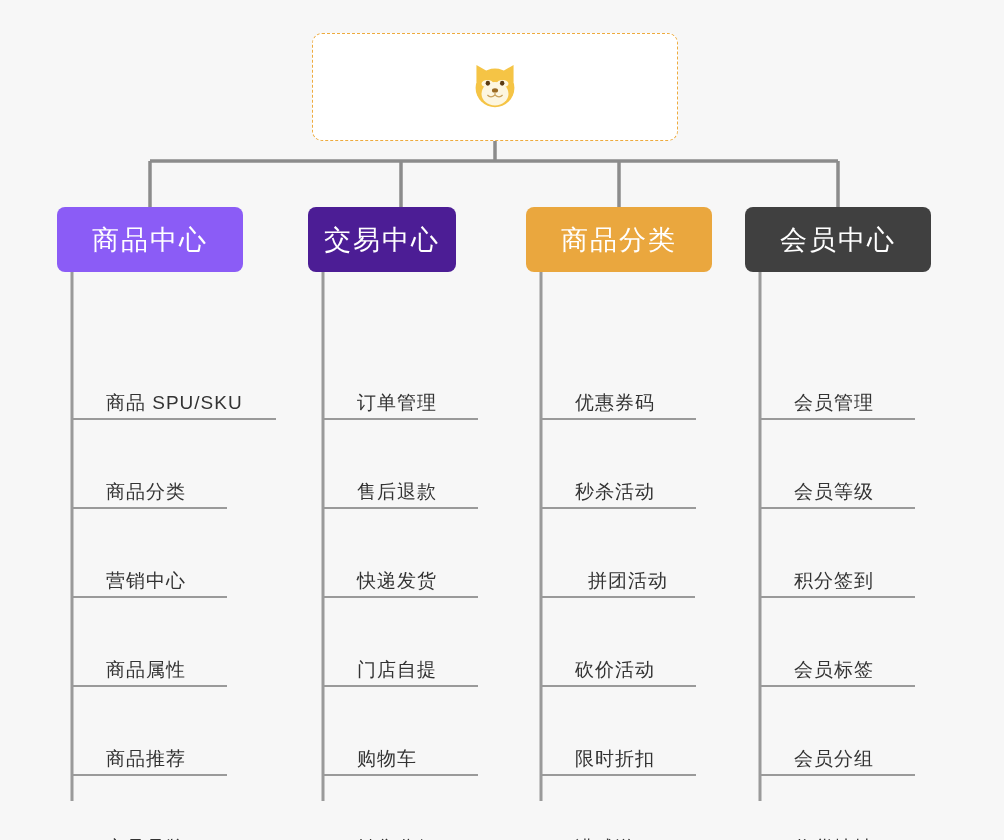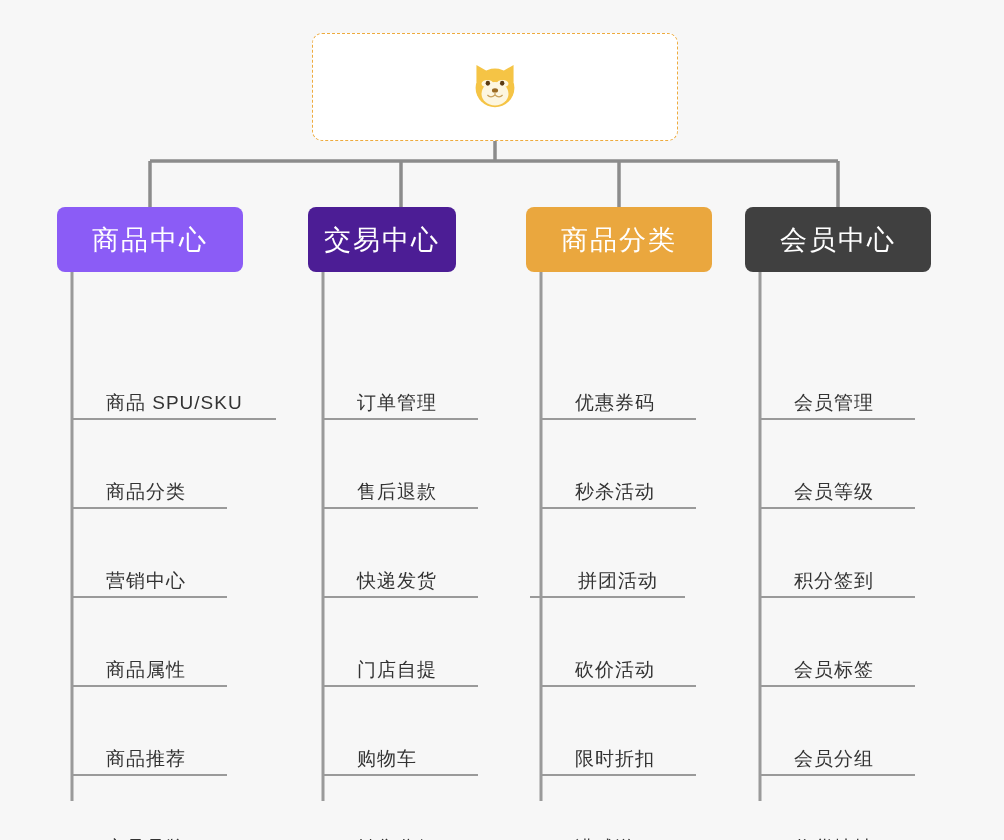--- a/index.html
+++ b/index.html
@@ -205,21 +205,21 @@
       </div>
       <div class="branch" style="left: 526px; width: 186px;">
         <div class="branch-header" style="background: rgb(234, 167, 62); width: 186px;">商品分类</div>
         <div class="leaves">
           <div class="leaf" style="top: 100px; width: 155px; left: 15px;">
             <span class="leaf-label">优惠券码</span>
           </div>
           <div class="leaf" style="top: 189px; width: 155px; left: 15px;">
             <span class="leaf-label">秒杀活动</span>
           </div>
-          <div class="leaf" style="top: 278px; width: 155px; left: 4px; padding-left: 48px;">
+          <div class="leaf" style="top: 278px; width: 155px; left: 14px; padding-left: 48px;">
             <span class="leaf-label">拼团活动</span>
           </div>
           <div class="leaf" style="top: 367px; width: 155px; left: 15px;">
             <span class="leaf-label">砍价活动</span>
           </div>
           <div class="leaf" style="top: 456px; width: 155px; left: 15px;">
             <span class="leaf-label">限时折扣</span>
           </div>
           <div class="leaf" style="top: 545px; width: 155px; left: 15px;">
             <span class="leaf-label">满减送</span>

